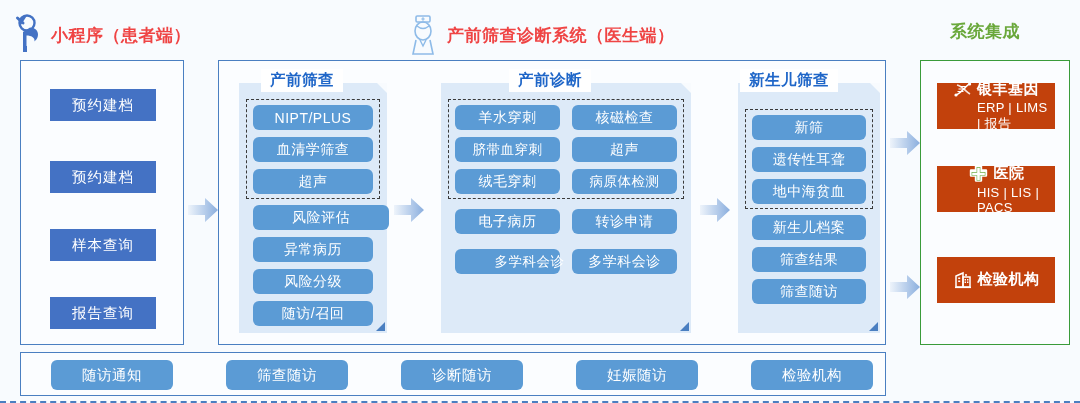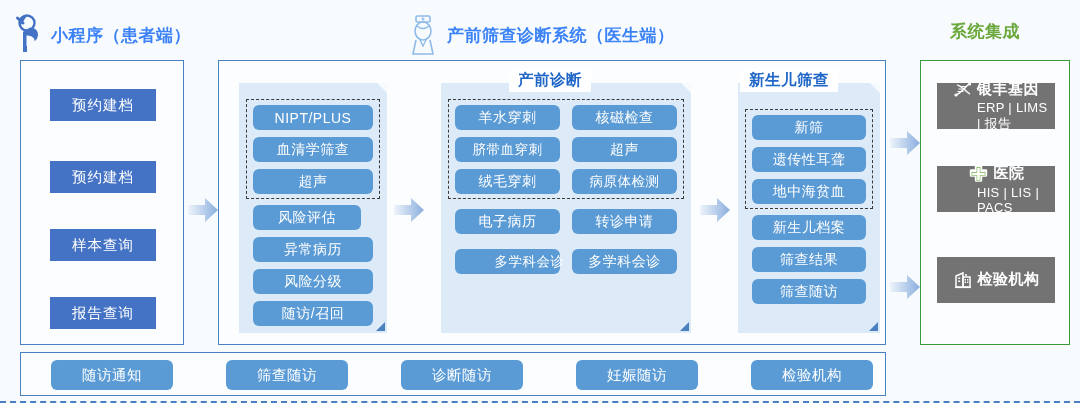--- a/index.html
+++ b/index.html
@@ -10,21 +10,21 @@
     overflow:hidden;
   }
   #root {
     position:relative; width:1080px; height:403px;
     background:#f8fbfe;
     border-bottom:2px dashed #4a7fc1;
   }
 
   
   .hdr { position:absolute; display:flex; align-items:center; gap:7px; }
-  .hdr-title { font-size:17px; font-weight:bold; color:#3b82f6; letter-spacing:.5px; white-space:nowrap; }
+  .hdr-title { font-size:17px; font-weight:bold; color:#ef4444; letter-spacing:.5px; white-space:nowrap; }
   .hdr-title.green { color:#6aa83b; }
   .hdr-icon { display:block; }
 
   #hdr-patient { left:10px; top:14px; }
   #hdr-doctor  { left:406px; top:14px; }
   #hdr-integ   { left:950px; top:20px; }
 
   
   .panel {
     position:absolute; background:#fbfdff;
@@ -82,21 +82,21 @@
   #g-screen { left:238px; top:82px; width:148px; height:250px; }
   #g-diag   { left:440px; top:82px; width:250px; height:250px; }
   #g-nb     { left:737px; top:82px; width:142px; height:250px; }
 
   
   .arrow { position:absolute; width:34px; height:30px; }
 
   
   .gcard {
     position:absolute; left:16px; width:118px;
-    background:#737373; color:#fff;
+    background:#c2410c; color:#fff;
     display:flex; flex-direction:column; align-items:center; justify-content:center;
     gap:1px;
   }
   .gcard-row { display:flex; align-items:center; gap:5px; }
   .gcard-t1 { font-size:15px; font-weight:bold; letter-spacing:.5px; }
   .gcard-t2 { font-size:13px; letter-spacing:.3px;margin-left:40px; }
 
   
   #panel-follow .btn-lite { top:7px; width:122px; height:30px; font-size:14.5px; }
 </style>
@@ -134,26 +134,27 @@
 
   <div class="panel" id="panel-patient">
     <div class="btn-dark" style="top:28px">预约建档</div>
     <div class="btn-dark" style="top:100px">预约建档</div>
     <div class="btn-dark" style="top:168px">样本查询</div>
     <div class="btn-dark" style="top:236px">报告查询</div>
   </div>
 
   <div class="panel" id="panel-doctor">
 
+    <div class="group-title" style="left:42px; top:8px;">产前筛查</div>
     <div class="group" id="g-screen" style="left:20px; top:22px; width:148px; height:250px;">
       <div class="dashbox" style="left:7px; top:16px; width:134px; height:100px;"></div>
       <div class="btn-lite" style="left:14px; top:22px;  width:120px; height:25px;">NIPT/PLUS</div>
       <div class="btn-lite" style="left:14px; top:54px;  width:120px; height:25px;">血清学筛查</div>
       <div class="btn-lite" style="left:14px; top:86px;  width:120px; height:25px;">超声</div>
-      <div class="btn-lite" style="left:14px; top:122px; width:108px; height:25px;">风险评估</div>
+      <div class="btn-lite" style="left:14px; top:122px; width:136px; height:25px;">风险评估</div>
       <div class="btn-lite" style="left:14px; top:154px; width:120px; height:25px;">异常病历</div>
       <div class="btn-lite" style="left:14px; top:186px; width:120px; height:25px;">风险分级</div>
       <div class="btn-lite" style="left:14px; top:218px; width:120px; height:25px;">随访/召回</div>
     </div>
 
     <div class="group-title" style="left:290px; top:8px;">产前诊断</div>
     <div class="group" id="g-diag" style="left:222px; top:22px; width:250px; height:250px;">
       <div class="dashbox" style="left:7px; top:16px; width:236px; height:100px;"></div>
       <div class="btn-lite" style="left:14px;  top:22px;  width:105px; height:25px;">羊水穿刺</div>
       <div class="btn-lite" style="left:131px; top:22px;  width:105px; height:25px;">核磁检查</div>

